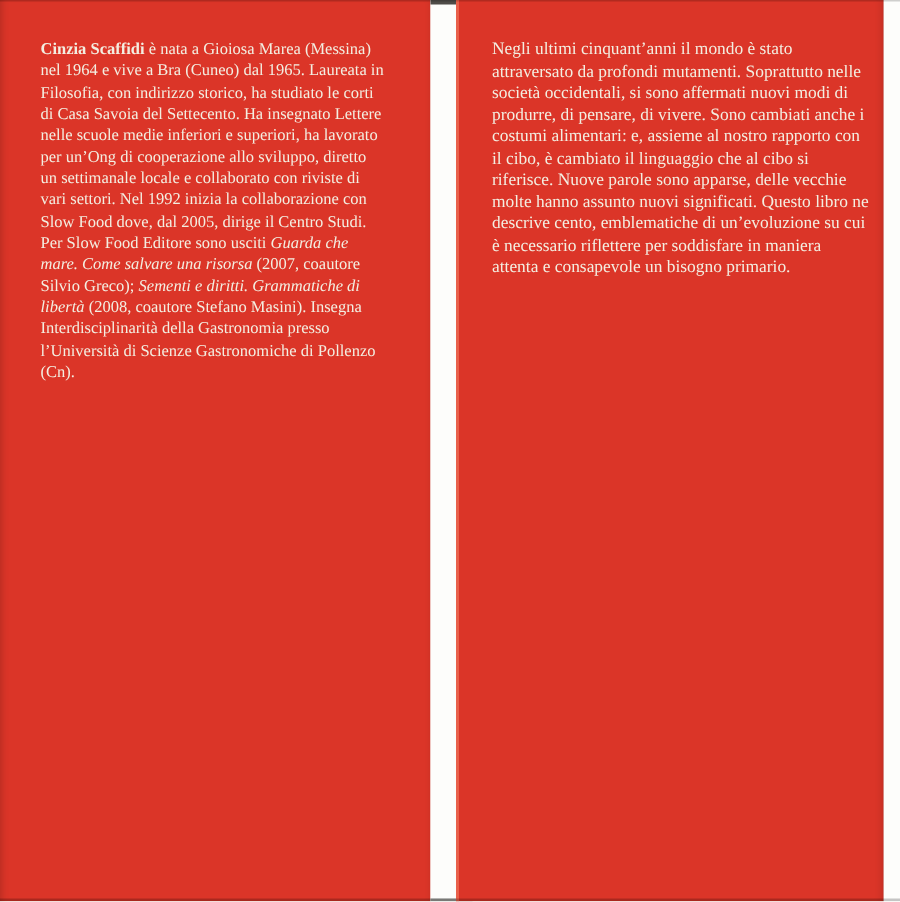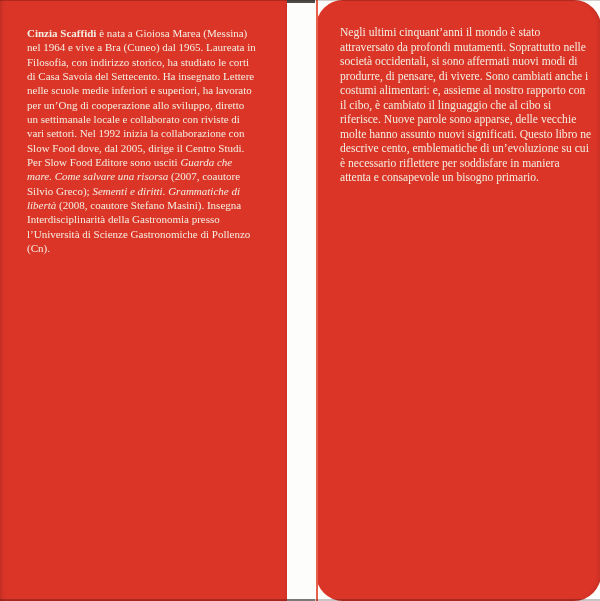--- a/index.html
+++ b/index.html
@@ -21,24 +21,23 @@
     top: 0;
     bottom: 0;
     background: #db3528;
   }
   .flap-left {
     left: 0;
     width: 287px;
     box-shadow: inset 4px 0 5px -3px rgba(0,0,0,0.18), inset -3px 0 4px -3px rgba(0,0,0,0.10);
   }
   .flap-right {
-    left: 316px;
+    left: 304px;
     width: 285px;
     box-shadow: inset -4px 0 5px -3px rgba(0,0,0,0.15);
-    border-radius: 27px;
   }
   .spine-gap {
     position: absolute;
     left: 287px;
     top: 0;
     bottom: 0;
     width: 28px;
     background: #fdfdfb;
   }
   .gap-top-shadow {

